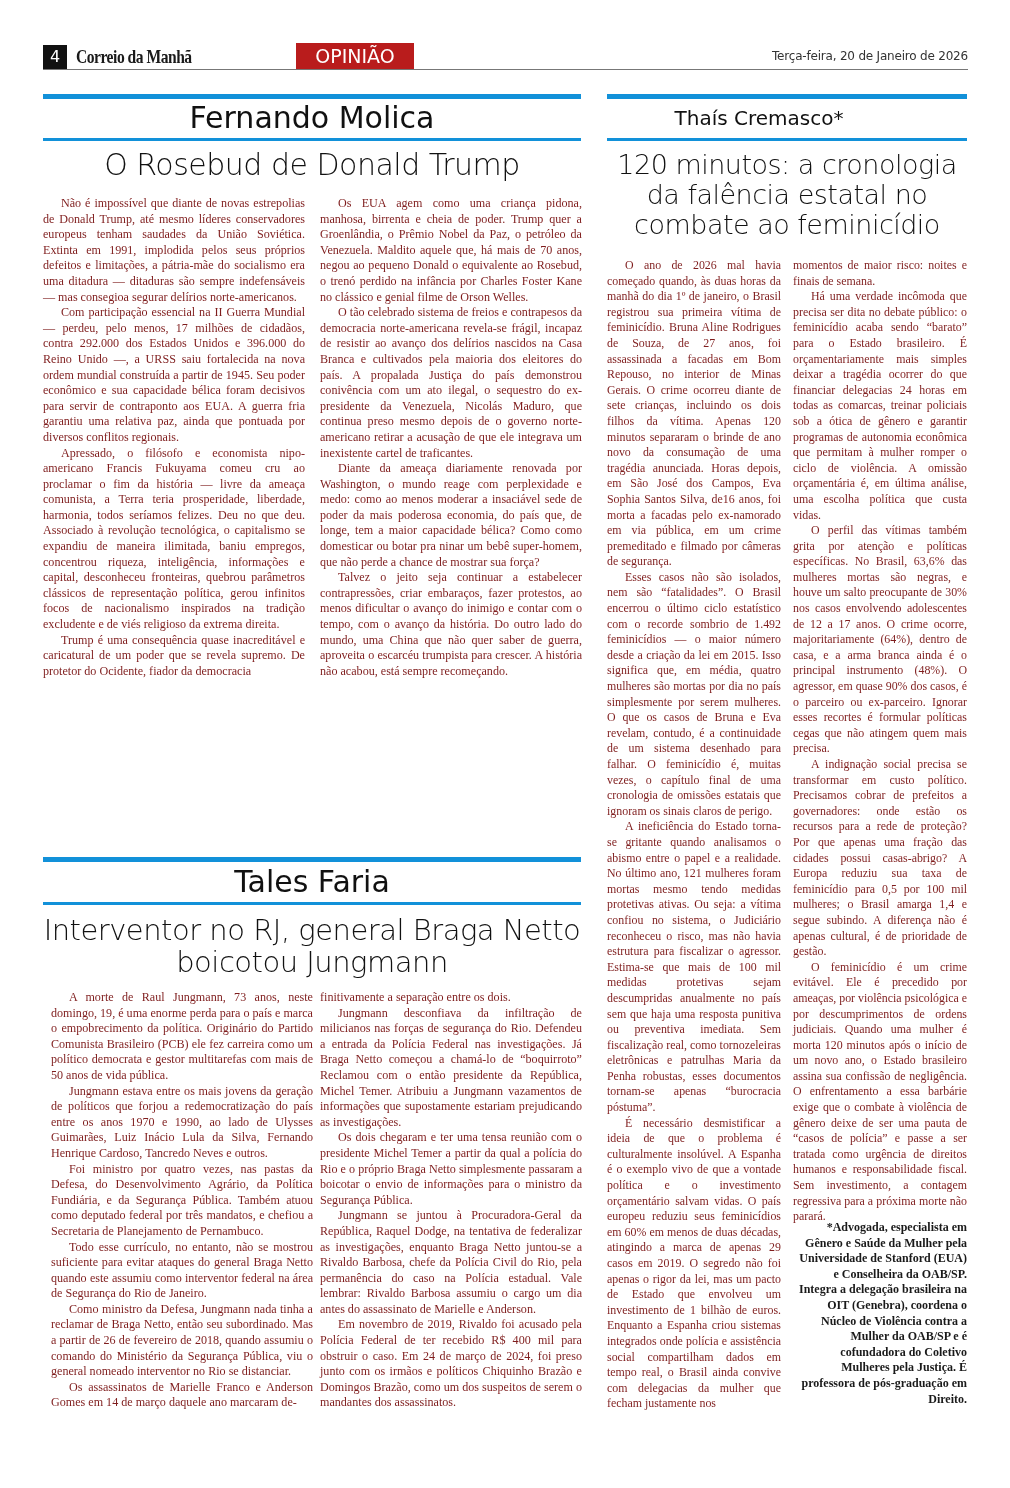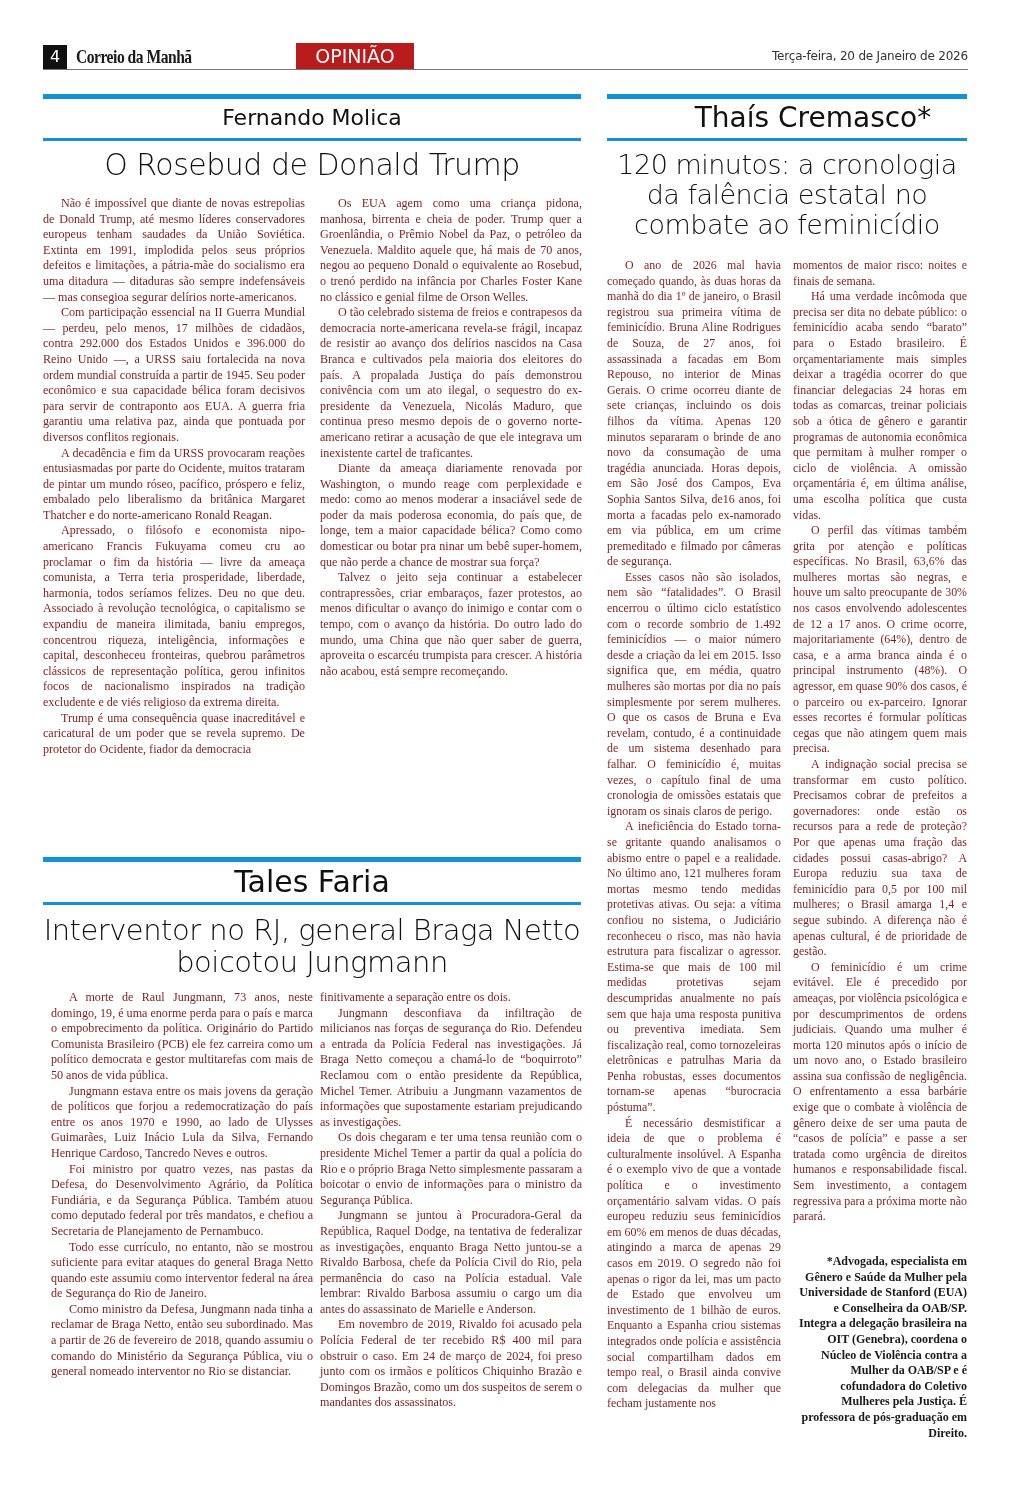--- a/index.html
+++ b/index.html
@@ -26,27 +26,26 @@
 
 <header class="masthead">
   <div class="page-num">4</div>
   <div class="paper-name">Correio da Manhã</div>
   <div class="section-tag">OPINIÃO</div>
   <div class="date">Terça-feira, 20 de Janeiro de 2026</div>
 </header>
 
 <section>
   <div class="rule" style="left: 43px; top: 94px; width: 538px; background: rgb(18, 145, 217);"></div>
-  <div class="author" style="left:43px; top:98px; width:538px; font-size:22px; line-height:40px;">Fernando Molica</div>
+  <div class="author" style="left:43px; top:98px; width:538px; font-size:30px; line-height:40px;">Fernando Molica</div>
   <div class="rule thin" style="left: 43px; top: 138px; width: 538px; background: rgb(18, 145, 217);"></div>
   <h1 class="headline" style="left:43px; top:148px; width:538px; font-size:30px;">O Rosebud de Donald Trump</h1>
   <div class="col" style="left:43px; top:196px; width:262px;">
     <p>Não é impossível que diante de novas estrepolias de Donald Trump, até mesmo líderes conservadores europeus tenham saudades da União Soviética. Extinta em 1991, implodida pelos seus próprios defeitos e limitações, a pátria-mãe do socialismo era uma ditadura — ditaduras são sempre indefensáveis — mas consegioa segurar delírios norte-americanos.</p>
     <p>Com participação essencial na II Guerra Mundial — perdeu, pelo menos, 17 milhões de cidadãos, contra 292.000 dos Estados Unidos e 396.000 do Reino Unido —, a URSS saiu fortalecida na nova ordem mundial construída a partir de 1945. Seu poder econômico e sua capacidade bélica foram decisivos para servir de contraponto aos EUA. A guerra fria garantiu uma relativa paz, ainda que pontuada por diversos conflitos regionais.</p>
-    <p>A decadência e fim da URSS provocaram reações entusiasmadas por parte do Ocidente, muitos trataram de pintar um mundo róseo, pacífico, próspero e feliz, embalado pelo liberalismo da britânica Margaret Thatcher e do norte-americano Ronald Reagan.</p>
     <p>Apressado, o filósofo e economista nipo-americano Francis Fukuyama comeu cru ao proclamar o fim da história — livre da ameaça comunista, a Terra teria prosperidade, liberdade, harmonia, todos seríamos felizes. Deu no que deu. Associado à revolução tecnológica, o capitalismo se expandiu de maneira ilimitada, baniu empregos, concentrou riqueza, inteligência, informações e capital, desconheceu fronteiras, quebrou parâmetros clássicos de representação política, gerou infinitos focos de nacionalismo inspirados na tradição excludente e de viés religioso da extrema direita.</p>
     <p>Trump é uma consequência quase inacreditável e caricatural de um poder que se revela supremo. De protetor do Ocidente, fiador da democracia</p>
   </div>
   <div class="col" style="left:320px; top:196px; width:262px;">
     <p>Os EUA agem como uma criança pidona, manhosa, birrenta e cheia de poder. Trump quer a Groenlândia, o Prêmio Nobel da Paz, o petróleo da Venezuela. Maldito aquele que, há mais de 70 anos, negou ao pequeno Donald o equivalente ao Rosebud, o trenó perdido na infância por Charles Foster Kane no clássico e genial filme de Orson Welles.</p>
     <p>O tão celebrado sistema de freios e contrapesos da democracia norte-americana revela-se frágil, incapaz de resistir ao avanço dos delírios nascidos na Casa Branca e cultivados pela maioria dos eleitores do país. A propalada Justiça do país demonstrou conivência com um ato ilegal, o sequestro do ex-presidente da Venezuela, Nicolás Maduro, que continua preso mesmo depois de o governo norte-americano retirar a acusação de que ele integrava um inexistente cartel de traficantes.</p>
     <p>Diante da ameaça diariamente renovada por Washington, o mundo reage com perplexidade e medo: como ao menos moderar a insaciável sede de poder da mais poderosa economia, do país que, de longe, tem a maior capacidade bélica? Como como domesticar ou botar pra ninar um bebê super-homem, que não perde a chance de mostrar sua força?</p>
     <p>Talvez o jeito seja continuar a estabelecer contrapressões, criar embaraços, fazer protestos, ao menos dificultar o avanço do inimigo e contar com o tempo, com o avanço da história. Do outro lado do mundo, uma China que não quer saber de guerra, aproveita o escarcéu trumpista para crescer. A história não acabou, está sempre recomeçando.</p>
   </div>
 </section>
@@ -55,42 +54,43 @@
   <div class="rule" style="left: 43px; top: 857px; width: 538px; background: rgb(18, 145, 217);"></div>
   <div class="author" style="left:43px; top:862px; width:538px; font-size:30px; line-height:40px;">Tales Faria</div>
   <div class="rule thin" style="left: 43px; top: 902px; width: 538px; background: rgb(18, 145, 217);"></div>
   <h1 class="headline" style="left:43px; top:914px; width:538px; font-size:29px;">Interventor no RJ, general Braga Netto boicotou Jungmann</h1>
   <div class="col" style="left:43px; top:990px; width:262px;margin-left:8px;">
     <p>A morte de Raul Jungmann, 73 anos, neste domingo, 19, é uma enorme perda para o país e marca o empobrecimento da política. Originário do Partido Comunista Brasileiro (PCB) ele fez carreira como um político democrata e gestor multitarefas com mais de 50 anos de vida pública.</p>
     <p>Jungmann estava entre os mais jovens da geração de políticos que forjou a redemocratização do país entre os anos 1970 e 1990, ao lado de Ulysses Guimarães, Luiz Inácio Lula da Silva, Fernando Henrique Cardoso, Tancredo Neves e outros.</p>
     <p>Foi ministro por quatro vezes, nas pastas da Defesa, do Desenvolvimento Agrário, da Política Fundiária, e da Segurança Pública. Também atuou como deputado federal por três mandatos, e chefiou a Secretaria de Planejamento de Pernambuco.</p>
     <p>Todo esse currículo, no entanto, não se mostrou suficiente para evitar ataques do general Braga Netto quando este assumiu como interventor federal na área de Segurança do Rio de Janeiro.</p>
     <p>Como ministro da Defesa, Jungmann nada tinha a reclamar de Braga Netto, então seu subordinado. Mas a partir de 26 de fevereiro de 2018, quando assumiu o comando do Ministério da Segurança Pública, viu o general nomeado interventor no Rio se distanciar.</p>
+    <p>Os assassinatos de Marielle Franco e Anderson Gomes em 14 de março daquele ano marcaram de-</p>
   </div>
   <div class="col" style="left:320px; top:990px; width:262px;">
     <p style="text-indent:0">finitivamente a separação entre os dois.</p>
     <p>Jungmann desconfiava da infiltração de milicianos nas forças de segurança do Rio. Defendeu a entrada da Polícia Federal nas investigações. Já Braga Netto começou a chamá-lo de “boquirroto” Reclamou com o então presidente da República, Michel Temer. Atribuiu a Jungmann vazamentos de informações que supostamente estariam prejudicando as investigações.</p>
     <p>Os dois chegaram e ter uma tensa reunião com o presidente Michel Temer a partir da qual a polícia do Rio e o próprio Braga Netto simplesmente passaram a boicotar o envio de informações para o ministro da Segurança Pública.</p>
     <p>Jungmann se juntou à Procuradora-Geral da República, Raquel Dodge, na tentativa de federalizar as investigações, enquanto Braga Netto juntou-se a Rivaldo Barbosa, chefe da Polícia Civil do Rio, pela permanência do caso na Polícia estadual. Vale lembrar: Rivaldo Barbosa assumiu o cargo um dia antes do assassinato de Marielle e Anderson.</p>
     <p>Em novembro de 2019, Rivaldo foi acusado pela Polícia Federal de ter recebido R$ 400 mil para obstruir o caso. Em 24 de março de 2024, foi preso junto com os irmãos e políticos Chiquinho Brazão e Domingos Brazão, como um dos suspeitos de serem o mandantes dos assassinatos.</p>
   </div>
 </section>
 
 <section>
   <div class="rule" style="left: 607px; top: 94px; width: 360px; background: rgb(18, 145, 217);"></div>
-  <div class="author" style="left:633px; top:98px; width:360px; font-size:28px; line-height:40px;">Thaís Cremasco*</div>
+  <div class="author" style="left:579px; top:98px; width:360px; font-size:20px; line-height:40px;">Thaís Cremasco*</div>
   <div class="rule thin" style="left: 607px; top: 138px; width: 360px; background: rgb(18, 145, 217);"></div>
   <h1 class="headline" style="left:603px; top:150px; width:368px; font-size:27px;">120 minutos: a cronologia da falência estatal no combate ao feminicídio</h1>
   <div class="col" style="left:607px; top:258px; width:174px; font-size:11.9px;">
     <p>O ano de 2026 mal havia começado quando, às duas horas da manhã do dia 1º de janeiro, o Brasil registrou sua primeira vítima de feminicídio. Bruna Aline Rodrigues de Souza, de 27 anos, foi assassinada a facadas em Bom Repouso, no interior de Minas Gerais. O crime ocorreu diante de sete crianças, incluindo os dois filhos da vítima. Apenas 120 minutos separaram o brinde de ano novo da consumação de uma tragédia anunciada. Horas depois, em São José dos Campos, Eva Sophia Santos Silva, de16 anos, foi morta a facadas pelo ex-namorado em via pública, em um crime premeditado e filmado por câmeras de segurança.</p>
     <p>Esses casos não são isolados, nem são “fatalidades”. O Brasil encerrou o último ciclo estatístico com o recorde sombrio de 1.492 feminicídios — o maior número desde a criação da lei em 2015. Isso significa que, em média, quatro mulheres são mortas por dia no país simplesmente por serem mulheres. O que os casos de Bruna e Eva revelam, contudo, é a continuidade de um sistema desenhado para falhar. O feminicídio é, muitas vezes, o capítulo final de uma cronologia de omissões estatais que ignoram os sinais claros de perigo.</p>
     <p>A ineficiência do Estado torna-se gritante quando analisamos o abismo entre o papel e a realidade. No último ano, 121 mulheres foram mortas mesmo tendo medidas protetivas ativas. Ou seja: a vítima confiou no sistema, o Judiciário reconheceu o risco, mas não havia estrutura para fiscalizar o agressor. Estima-se que mais de 100 mil medidas protetivas sejam descumpridas anualmente no país sem que haja uma resposta punitiva ou preventiva imediata. Sem fiscalização real, como tornozeleiras eletrônicas e patrulhas Maria da Penha robustas, esses documentos tornam-se apenas “burocracia póstuma”.</p>
     <p>É necessário desmistificar a ideia de que o problema é culturalmente insolúvel. A Espanha é o exemplo vivo de que a vontade política e o investimento orçamentário salvam vidas. O país europeu reduziu seus feminicídios em 60% em menos de duas décadas, atingindo a marca de apenas 29 casos em 2019. O segredo não foi apenas o rigor da lei, mas um pacto de Estado que envolveu um investimento de 1 bilhão de euros. Enquanto a Espanha criou sistemas integrados onde polícia e assistência social compartilham dados em tempo real, o Brasil ainda convive com delegacias da mulher que fecham justamente nos</p>
   </div>
   <div class="col" style="left:793px; top:258px; width:174px; font-size:11.9px;">
     <p style="text-indent:0">momentos de maior risco: noites e finais de semana.</p>
     <p>Há uma verdade incômoda que precisa ser dita no debate público: o feminicídio acaba sendo “barato” para o Estado brasileiro. É orçamentariamente mais simples deixar a tragédia ocorrer do que financiar delegacias 24 horas em todas as comarcas, treinar policiais sob a ótica de gênero e garantir programas de autonomia econômica que permitam à mulher romper o ciclo de violência. A omissão orçamentária é, em última análise, uma escolha política que custa vidas.</p>
     <p>O perfil das vítimas também grita por atenção e políticas específicas. No Brasil, 63,6% das mulheres mortas são negras, e houve um salto preocupante de 30% nos casos envolvendo adolescentes de 12 a 17 anos. O crime ocorre, majoritariamente (64%), dentro de casa, e a arma branca ainda é o principal instrumento (48%). O agressor, em quase 90% dos casos, é o parceiro ou ex-parceiro. Ignorar esses recortes é formular políticas cegas que não atingem quem mais precisa.</p>
     <p>A indignação social precisa se transformar em custo político. Precisamos cobrar de prefeitos a governadores: onde estão os recursos para a rede de proteção? Por que apenas uma fração das cidades possui casas-abrigo? A Europa reduziu sua taxa de feminicídio para 0,5 por 100 mil mulheres; o Brasil amarga 1,4 e segue subindo. A diferença não é apenas cultural, é de prioridade de gestão.</p>
     <p>O feminicídio é um crime evitável. Ele é precedido por ameaças, por violência psicológica e por descumprimentos de ordens judiciais. Quando uma mulher é morta 120 minutos após o início de um novo ano, o Estado brasileiro assina sua confissão de negligência. O enfrentamento a essa barbárie exige que o combate à violência de gênero deixe de ser uma pauta de “casos de polícia” e passe a ser tratada como urgência de direitos humanos e responsabilidade fiscal. Sem investimento, a contagem regressiva para a próxima morte não parará.</p>
   </div>
-  <div class="note" style="left:793px; top:1254px; width:174px;">*Advogada, especialista em Gênero e Saúde da Mulher pela Universidade de Stanford (EUA) e Conselheira da OAB/SP. Integra a delegação brasileira na OIT (Genebra), coordena o Núcleo de Violência contra a Mulher da OAB/SP e é cofundadora do Coletivo Mulheres pela Justiça. É professora de pós-graduação em Direito.</div>
+  <div class="note" style="left:793px; top:1220px; width:174px;">*Advogada, especialista em Gênero e Saúde da Mulher pela Universidade de Stanford (EUA) e Conselheira da OAB/SP. Integra a delegação brasileira na OIT (Genebra), coordena o Núcleo de Violência contra a Mulher da OAB/SP e é cofundadora do Coletivo Mulheres pela Justiça. É professora de pós-graduação em Direito.</div>
 </section>
 
 </body></html>

